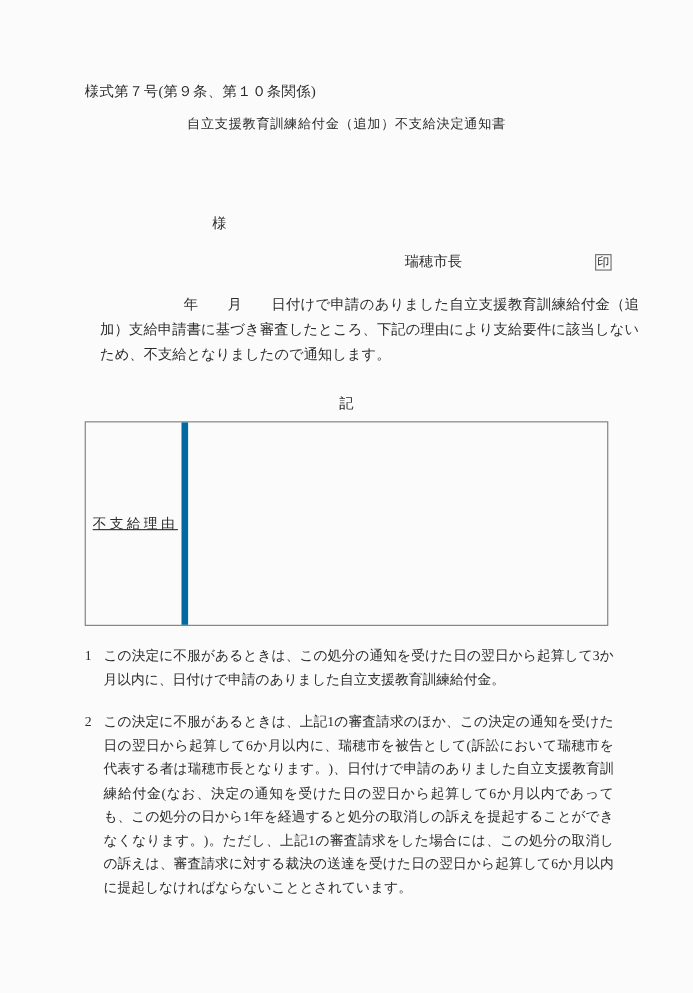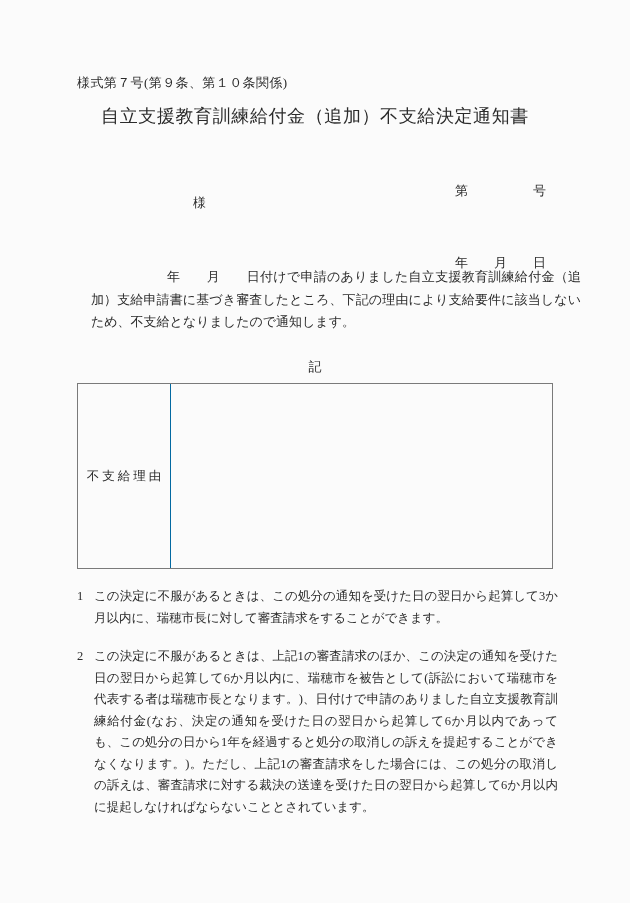--- a/index.html
+++ b/index.html
@@ -30,21 +30,21 @@
     font-size: 13px;
     letter-spacing: 0.4px;
     white-space: nowrap;
   }
 
   .doc-title {
     left: 0;
     top: 104px;
     width: 630px;
     text-align: center;
-    font-size: 18px;
+    font-size: 12px;
     letter-spacing: 0.6px;
     white-space: nowrap;
   }
 
   .meta-block {
     left: 455px;
     top: 131px;
     font-size: 13px;
     line-height: 24px;
     white-space: pre;
@@ -102,28 +102,29 @@
     left: 77px;
     top: 383px;
     width: 476px;
     height: 186px;
     border: 1px solid #7a7a7a;
     box-sizing: border-box;
     display: flex;
   }
   .reason-label-cell {
     width: 93px;
-    border-right: 1px solid #0369a1;
+    border-right: 6px solid #0369a1;
     box-sizing: border-box;
     display: flex;
     align-items: center;
     justify-content: center;
     font-size: 12.5px;
     letter-spacing: 3px;
     text-indent: 3px;
+    text-decoration: underline;
   }
   .reason-value-cell {
     flex: 1;
     box-sizing: border-box;
   }
 
   
   .notes {
     left: 66px;
     top: 586px;
@@ -150,42 +151,42 @@
 </style>
 </head>
 <body>
 
 <div class="page">
 
   <div class="abs form-no">様式第７号(第９条、第１０条関係)</div>
 
   <div class="abs doc-title">自立支援教育訓練給付金（追加）不支給決定通知書</div>
 
-  <div class="abs meta-block">
-    <div>第　　　　　号</div>
-    <div>年　　月　　日</div>
-  </div>
 
   <div class="abs addressee">様</div>
 
+  <div class="abs issuer-row">
+    <span>瑞穂市長</span>
+    <span class="seal-box">印</span>
+  </div>
 
   <div class="abs body-para">年　　月　　日付けで申請のありました自立支援教育訓練給付金（追加）支給申請書に基づき審査したところ、下記の理由により支給要件に該当しないため、不支給となりましたので通知します。</div>
 
   <div class="abs kisai">記</div>
 
   <div class="abs reason-table">
     <div class="reason-label-cell">不支給理由</div>
     <div class="reason-value-cell"></div>
   </div>
 
   <div class="abs notes">
 
     <div class="note-item">
       <span class="note-num">1</span>
-      <span class="note-text">この決定に不服があるときは、この処分の通知を受けた日の翌日から起算して3か月以内に、瑞穂市長に対して審査請求をすることができます。</span>
+      <span class="note-text">この決定に不服があるときは、この処分の通知を受けた日の翌日から起算して3か月以内に、日付けで申請のありました自立支援教育訓練給付金。</span>
     </div>
 
     <div class="note-item">
       <span class="note-num">2</span>
       <span class="note-text">この決定に不服があるときは、上記1の審査請求のほか、この決定の通知を受けた日の翌日から起算して6か月以内に、瑞穂市を被告として(訴訟において瑞穂市を代表する者は瑞穂市長となります。)、日付けで申請のありました自立支援教育訓練給付金(なお、決定の通知を受けた日の翌日から起算して6か月以内であっても、この処分の日から1年を経過すると処分の取消しの訴えを提起することができなくなります。)。ただし、上記1の審査請求をした場合には、この処分の取消しの訴えは、審査請求に対する裁決の送達を受けた日の翌日から起算して6か月以内に提起しなければならないこととされています。</span>
     </div>
 
   </div>
 
 </div>

